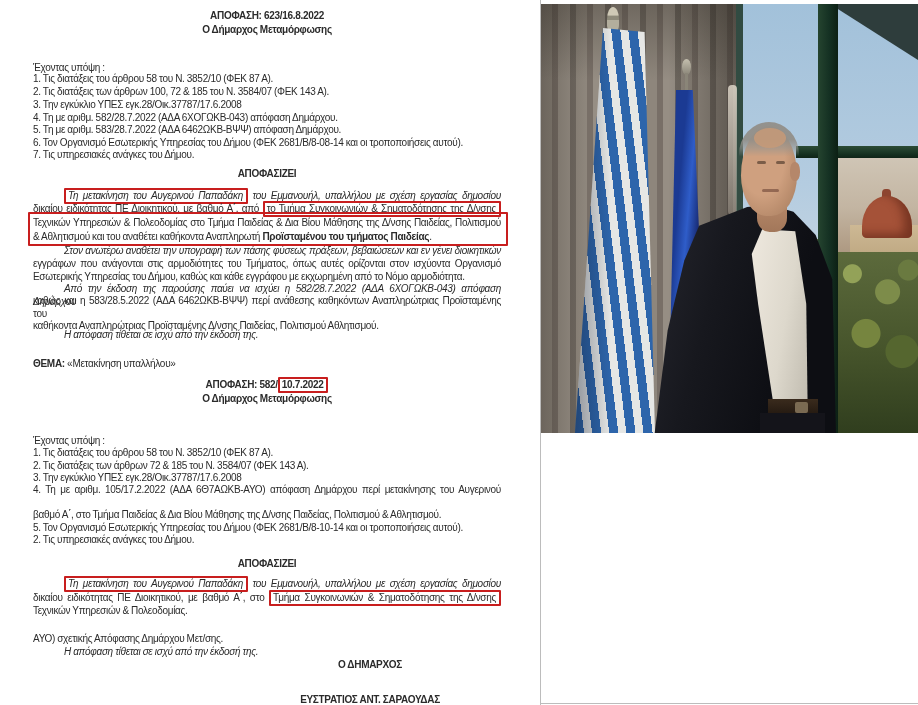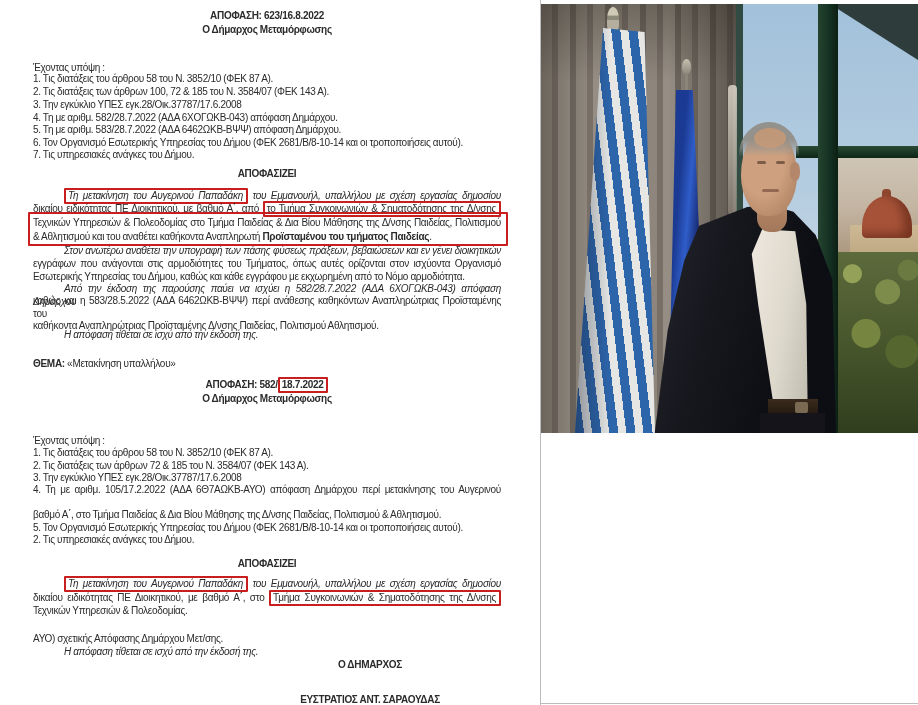--- a/index.html
+++ b/index.html
@@ -102,21 +102,21 @@
 
     <div class="ln ctr b" style="top:9px">ΑΠΟΦΑΣΗ: 623/16.8.2022</div>
     <div class="ln ctr b" style="top:23px">Ο Δήμαρχος  Μεταμόρφωσης</div>
     <div class="ln" style="top:61px">Έχοντας υπόψη :</div>
 
     <div class="ln" style="top:72px">1.  Τις διατάξεις του άρθρου 58 του Ν. 3852/10 (ΦΕΚ 87 Α).</div>
     <div class="ln" style="top:85px">2.  Τις διατάξεις των άρθρων 100, 72 &amp;  185 του Ν. 3584/07 (ΦΕΚ 143 Α).</div>
     <div class="ln" style="top:98px">3.   Την  εγκύκλιο  ΥΠΕΣ εγκ.28/Οικ.37787/17.6.2008</div>
     <div class="ln" style="top:110.5px">4.  Τη με αριθμ. 582/28.7.2022 (ΑΔΑ 6ΧΟΓΩΚΒ-043) απόφαση Δημάρχου.</div>
     <div class="ln" style="top:123px">5.  Τη με αριθμ. 583/28.7.2022 (ΑΔΑ 6462ΩΚΒ-ΒΨΨ) απόφαση Δημάρχου.</div>
-    <div class="ln" style="top:135.5px">6.  Τον Οργανισμό Εσωτερικής Υπηρεσίας του Δήμου (ΦΕΚ 2681/Β/8-10-14 και οι τροποποιήσεις αυτού).</div>
+    <div class="ln" style="top:135.5px">6.  Τον Οργανισμό Εσωτερικής Υπηρεσίας του Δήμου (ΦΕΚ 2681/Β/8-08-14 και οι τροποποιήσεις αυτού).</div>
     <div class="ln" style="top:148px">7.  Τις υπηρεσιακές ανάγκες του Δήμου.</div>
 
     <div class="ln ctr b" style="top:167px">ΑΠΟΦΑΣΙΖΕΙ</div>
 
     <div class="ln jst ind" style="top:188.5px">
       <span class="rbox">Τη μετακίνηση του Αυγερινού Παπαδάκη</span><span> του Εμμανουήλ, υπαλλήλου με σχέση εργασίας δημοσίου</span>
     </div>
     <div class="ln jst" style="top:202.2px">
       <span>δικαίου ειδικότητας ΠΕ  Διοικητικού, με βαθμό Α΄, από </span><span class="rbox">το Τμήμα Συγκοινωνιών &amp; Σηματοδότησης της Δ/νσης</span>
     </div>
@@ -133,21 +133,21 @@
     <div class="ln jst ind" style="top:281.5px">Από την έκδοση της παρούσης παύει να ισχύει η 582/28.7.2022 (ΑΔΑ 6ΧΟΓΩΚΒ-043) απόφαση Δημάρχου</div>
     <div class="ln jst" style="top:294px">καθώς και η  583/28.5.2022 (ΑΔΑ 6462ΩΚΒ-ΒΨΨ) περί ανάθεσης καθηκόντων Αναπληρώτριας Προϊσταμένης του</div>
     <div class="ln" style="top:319px">καθήκοντα Αναπληρώτριας Προϊσταμένης Δ/νσης Παιδείας, Πολιτισμού Αθλητισμού.</div>
     <div class="ln ind" style="top:327.5px">Η απόφαση τίθεται σε ισχύ από την έκδοσή της.</div>
 
     <div class="ln" style="top:357px">
       <span class="b">ΘΕΜΑ:</span><span> «Μετακίνηση υπαλλήλου»</span>
     </div>
 
     <div class="ln ctr b" style="top:377.5px">
-      <span>ΑΠΟΦΑΣΗ: 582/</span><span class="rbox">18.7.2022</span>
+      <span>ΑΠΟΦΑΣΗ: 582/</span><span class="rbox">10.7.2022</span>
     </div>
     <div class="ln ctr b" style="top:392px">Ο Δήμαρχος  Μεταμόρφωσης</div>
     <div class="ln" style="top:434px">Έχοντας υπόψη :</div>
 
     <div class="ln" style="top:446px">1.  Τις διατάξεις του άρθρου 58 του Ν. 3852/10 (ΦΕΚ 87 Α).</div>
     <div class="ln" style="top:458.5px">2.  Τις διατάξεις των άρθρων 72 &amp;  185 του Ν. 3584/07 (ΦΕΚ 143 Α).</div>
     <div class="ln" style="top:471px">3.   Την  εγκύκλιο  ΥΠΕΣ εγκ.28/Οικ.37787/17.6.2008</div>
     <div class="ln jst" style="top:483px">4. Τη με αριθμ. 105/17.2.2022 (ΑΔΑ 6Θ7ΑΩΚΒ-ΑΥΟ) απόφαση Δημάρχου περί μετακίνησης του Αυγερινού</div>
     <div class="ln" style="top:508px">βαθμό Α΄, στο Τμήμα Παιδείας &amp; Δια Βίου Μάθησης της Δ/νσης Παιδείας, Πολιτισμού &amp; Αθλητισμού.</div>
     <div class="ln" style="top:520.5px">5.  Τον Οργανισμό Εσωτερικής Υπηρεσίας του Δήμου (ΦΕΚ 2681/Β/8-10-14 και οι τροποποιήσεις αυτού).</div>

